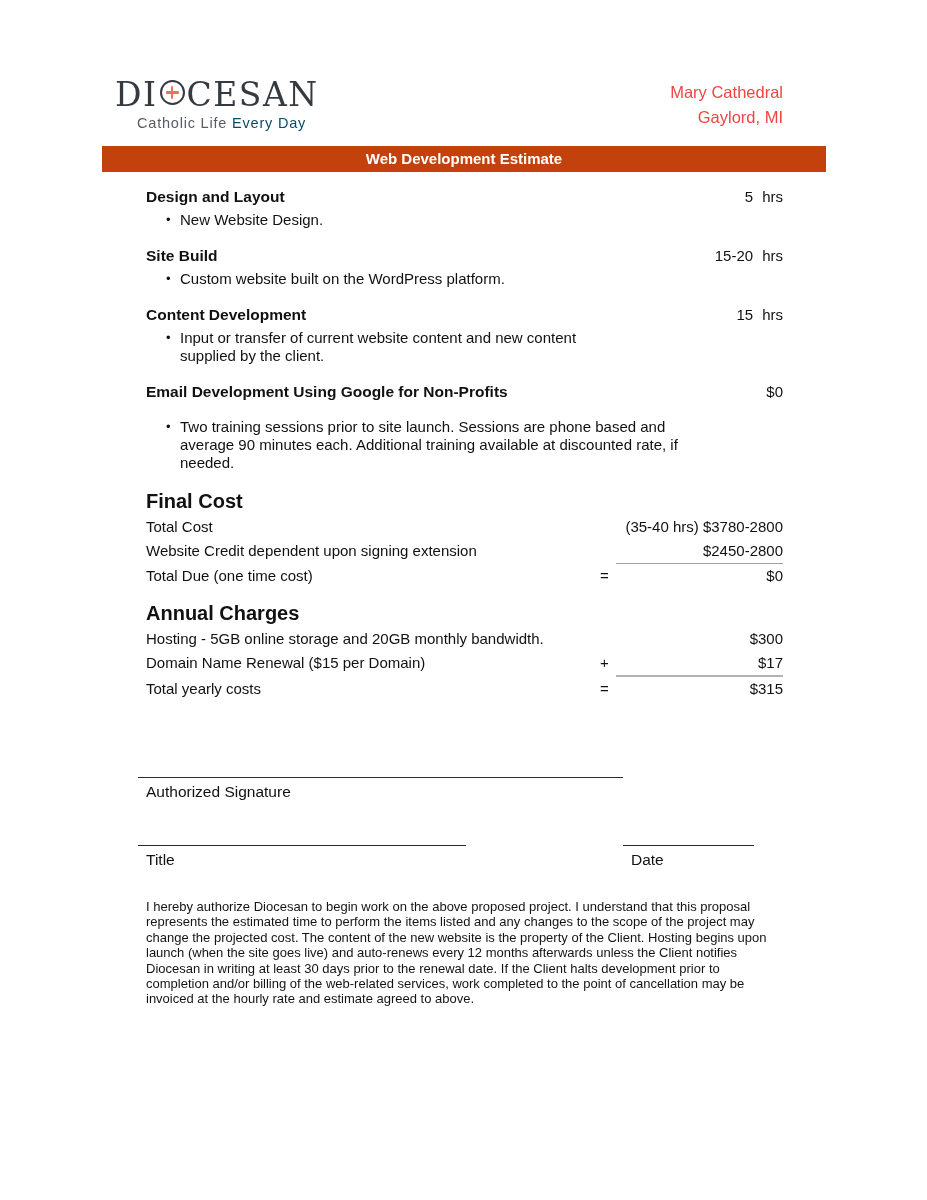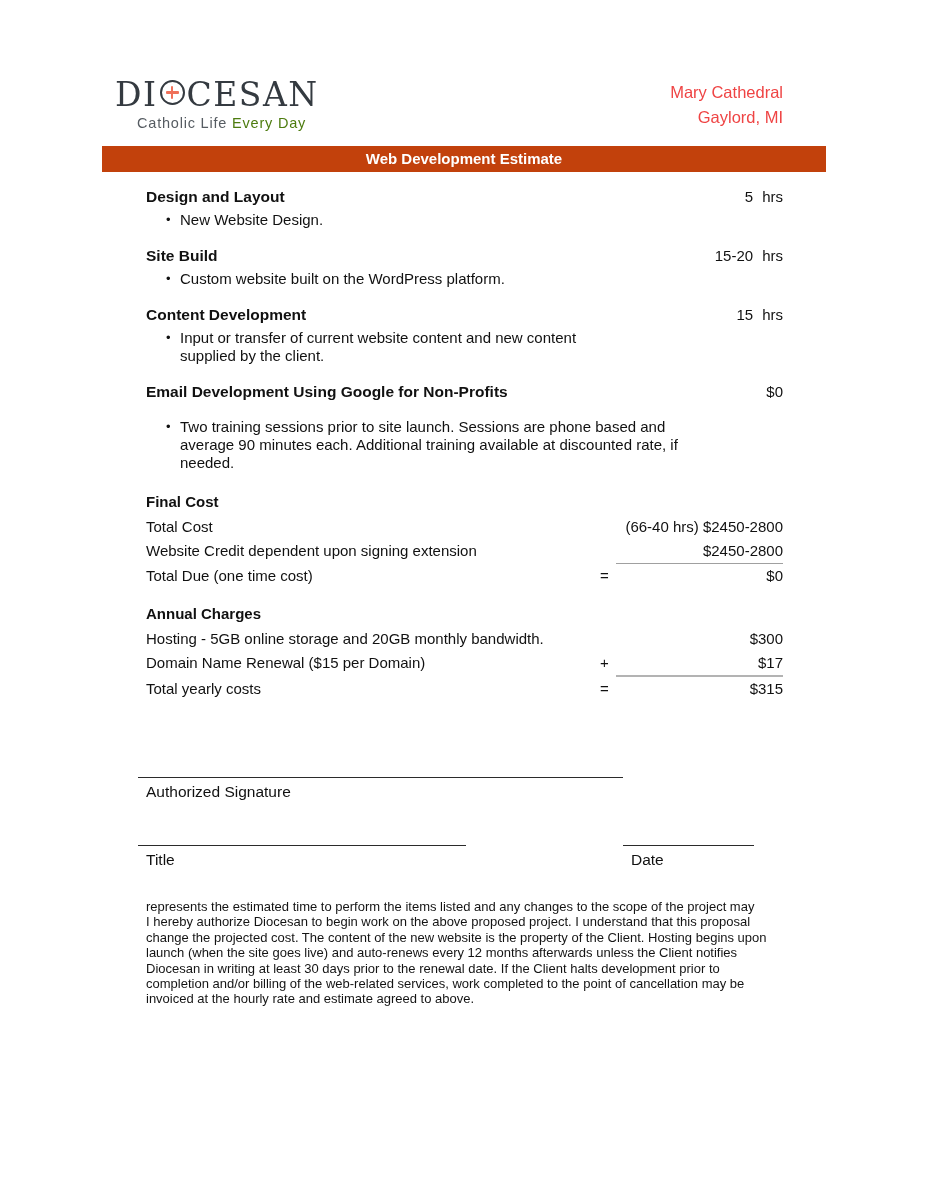--- a/index.html
+++ b/index.html
@@ -10,42 +10,42 @@
   .header { display:flex; justify-content:space-between; align-items:flex-start;
             padding:78px 144px 0 115px; }
   .logo-word { font-family:"DejaVu Serif", serif; font-size:33px; letter-spacing:1.5px;
                color:#343a40; line-height:33px; white-space:nowrap; }
   .logo-o { display:inline-block; width:25px; height:25px; border:2px solid #343a40;
             border-radius:50%; position:relative; vertical-align:1px; margin:0 2px; }
   .logo-o::before, .logo-o::after { content:""; position:absolute; background:#ef715a; border-radius:1px; }
   .logo-o::before { width:13px; height:2.4px; left:4px; top:9.3px; }
   .logo-o::after  { width:2.4px; height:13px; left:9.3px; top:4px; }
   .tagline { margin:4px 0 0 22px; font-size:14.5px; letter-spacing:0.8px; color:#565c62; }
-  .tagline .accent { color:#4d7c0f; }
+  .tagline .accent { color:#0c4a6e; }
   .client-info { text-align:right; font-size:16.5px; line-height:25px; color:#ef4444; padding-top:2px; }
 
   
   .banner { margin:15px 0 0 102px; width:724px; height:26px; line-height:26px;
             background:#c2410c; color:#ffffff; text-align:center;
             font-size:15px; font-weight:bold; }
 
   
   .content { margin:15px 144px 0 146px; width:637px; font-size:15px; }
 
   .section { margin-bottom:17px; }
   .section-head { display:flex; justify-content:space-between; align-items:flex-start; line-height:19px; }
   .section-title { font-weight:bold; font-size:15.5px; }
   .section-value { display:flex; gap:9px; font-size:15px; }
   .bullet { display:flex; margin-top:5px; padding-left:20px; line-height:18px; }
   .bullet-dot { width:14px; font-size:13px; }
   .bullet-text div { white-space:nowrap; }
 
   
   .cost-block { margin-top:20px; }
-  .cost-heading { font-weight:bold; font-size:15px; line-height:19px; margin-bottom:4px; }
+  .cost-heading { font-weight:bold; font-size:20px; line-height:19px; margin-bottom:4px; }
   .cost-row { display:flex; align-items:baseline; line-height:24px; }
   .cost-label { flex:1; }
   .cost-op { width:16px; text-align:left; }
   .cost-value { width:167px; text-align:right; }
   .finalcost .sum-line .cost-value { border-bottom:1px solid #a0a0a0; }
   .annual { margin-top:16px; }
   .annual .sum-line .cost-value { border-bottom:2px solid #b3b3b3; }
 
   
   .sig-area { margin-left:-8px; }
@@ -155,21 +155,21 @@
           <div>needed.</div>
         </div>
       </div>
     </div>
 
     <div class="cost-block finalcost">
       <div class="cost-heading">Final Cost</div>
       <div class="cost-row">
         <span class="cost-label">Total Cost</span>
         <span class="cost-op"></span>
-        <span class="cost-value">(66-40 hrs) $2450-2800</span>
+        <span class="cost-value">(35-40 hrs) $3780-2800</span>
       </div>
       <div class="cost-row sum-line">
         <span class="cost-label">Website Credit dependent upon signing extension</span>
         <span class="cost-op"></span>
         <span class="cost-value">$2450-2800</span>
       </div>
       <div class="cost-row">
         <span class="cost-label">Total Due (one time cost)</span>
         <span class="cost-op">=</span>
         <span class="cost-value">$0</span>
@@ -205,22 +205,22 @@
           <div class="sig-label">Title</div>
         </div>
         <div class="sig-date-group">
           <div class="sig-line"></div>
           <div class="sig-label">Date</div>
         </div>
       </div>
     </div>
 
     <div class="legal">
+      <div>I hereby authorize Diocesan to begin work on the above proposed project. I understand that this proposal</div>
       <div>represents the estimated time to perform the items listed and any changes to the scope of the project may</div>
-      <div>I hereby authorize Diocesan to begin work on the above proposed project. I understand that this proposal</div>
       <div>change the projected cost. The content of the new website is the property of the Client. Hosting begins upon</div>
       <div>launch (when the site goes live) and auto-renews every 12 months afterwards unless the Client notifies</div>
       <div>Diocesan in writing at least 30 days prior to the renewal date. If the Client halts development prior to</div>
       <div>completion and/or billing of the web-related services, work completed to the point of cancellation may be</div>
       <div>invoiced at the hourly rate and estimate agreed to above.</div>
     </div>
 
   </div>
 </div>
 

